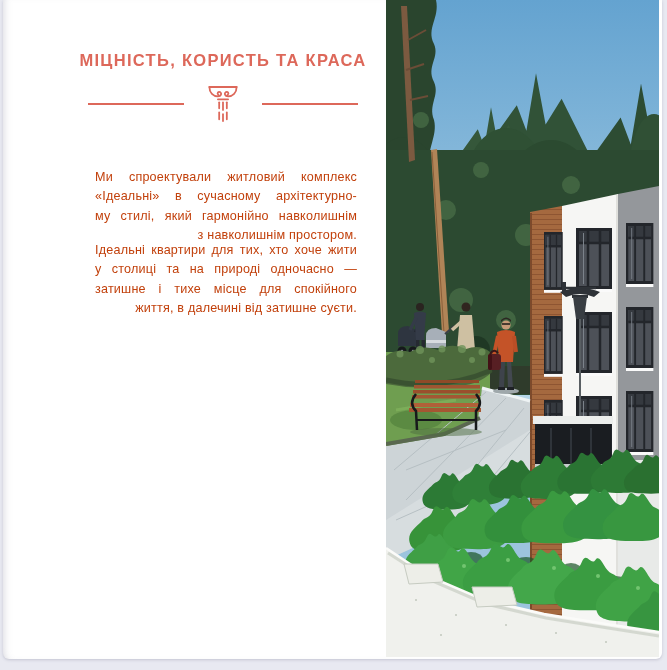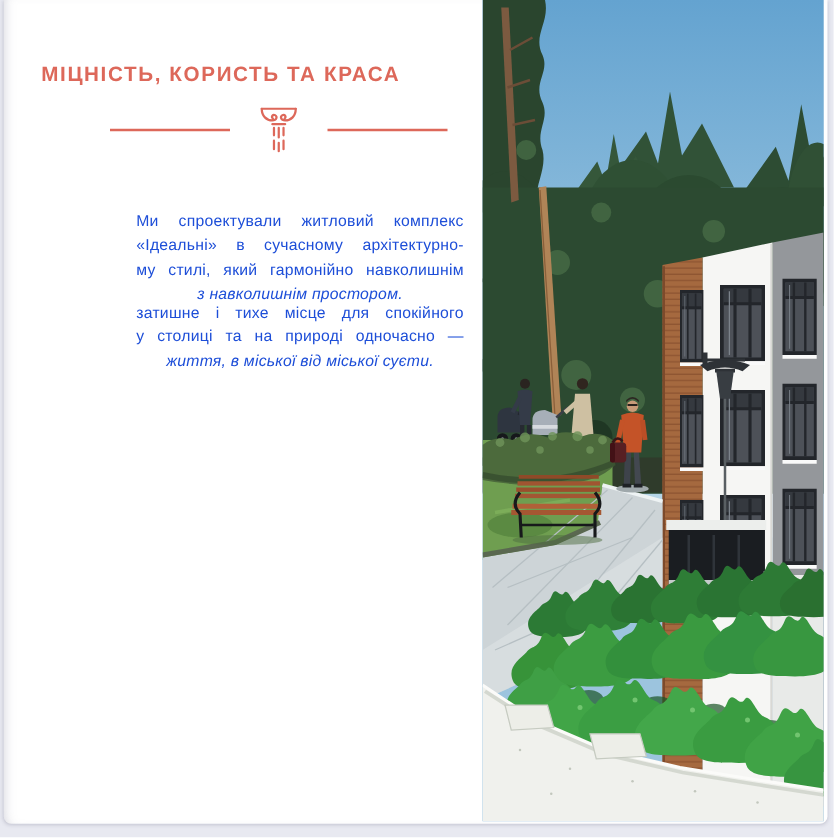--- a/index.html
+++ b/index.html
@@ -1,32 +1,32 @@
 <!DOCTYPE html>
 <html><head>
 <meta charset="utf-8">
 <style>
   html,body{margin:0;padding:0;}
   body{width:667px;height:670px;font-family:"Liberation Sans",sans-serif;}
   .frame{position:relative;width:667px;height:670px;background:#e8e9f1;overflow:hidden;}
   .card{position:absolute;left:3px;top:0;width:659px;height:659px;background:#ffffff;
         border-radius:0 0 6px 6px;box-shadow:0 1px 3px rgba(90,90,120,.25),
         inset 7px 0 9px -7px rgba(120,120,145,.35);}
-  .title{position:absolute;left:30px;top:51px;width:380px;margin:0;text-align:left;
+  .title{position:absolute;left:30px;top:51px;width:380px;margin:0;text-align:center;
          font-size:16.5px;font-weight:700;letter-spacing:1.3px;color:#dd685a;}
   .divider{position:absolute;left:30px;top:80px;width:380px;height:48px;
            display:flex;align-items:center;justify-content:center;gap:22px;}
   .divider .line{flex:0 0 96px;height:1.5px;background:#dd685a;}
   .col-icon{width:34px;height:42px;display:block;}
-  .para{position:absolute;left:106px;width:262px;margin:0;font-size:12.6px;line-height:19.3px;
-        color:#1d4ed8;letter-spacing:.2px;}
+  .para{position:absolute;left:92px;width:262px;margin:0;font-size:12.6px;line-height:19.3px;
+        color:#c2410c;letter-spacing:.2px;}
   .p1{top:168px;}
   .p2{top:241px;}
   .jl{display:block;text-align:justify;text-align-last:justify;}
-  .jl-last{display:block;text-align:center;font-style:italic;}
+  .jl-last{display:block;text-align:right;}
   .photo{position:absolute;left:383px;top:0;width:273px;height:657px;overflow:hidden;background:#9cc4de;}
   .photo svg{display:block;}
 </style>
 </head>
 <body>
 
 <div class="frame">
   <div class="card">
 
     <h1 class="title">МІЦНІСТЬ, КОРИСТЬ ТА КРАСА</h1>
@@ -51,23 +51,24 @@
     </div>
 
     <p class="para p1">
       <span class="jl">Ми спроектували житловий комплекс</span>
       <span class="jl">«Ідеальні» в сучасному архітектурно-</span>
       <span class="jl">му стилі, який гармонійно навколишнім</span>
       <span class="jl-last">з навколишнім простором.</span>
     </p>
 
     <p class="para p2">
+      <span class="jl">Ідеальні квартири для тих, хто хоче жити</span>
+      <span class="jl">у столиці та на природі одночасно —</span>
       <span class="jl">затишне і тихе місце для спокійного</span>
-      <span class="jl">у столиці та на природі одночасно —</span>
-      <span class="jl-last">життя, в міської від міської суєти.</span>
+      <span class="jl-last">життя, в далечині від затишне суєти.</span>
     </p>
 
     <div class="photo">
       <svg viewBox="0 0 273 657" width="273" height="657" preserveAspectRatio="none">
         <defs>
           <linearGradient id="sky" x1="0" y1="0" x2="0" y2="1">
             <stop offset="0" stop-color="#64a3d0"></stop>
               <stop offset="1" stop-color="#bcdaea"></stop>
           </linearGradient>
           <pattern id="bricks" width="32" height="5" patternUnits="userSpaceOnUse">

